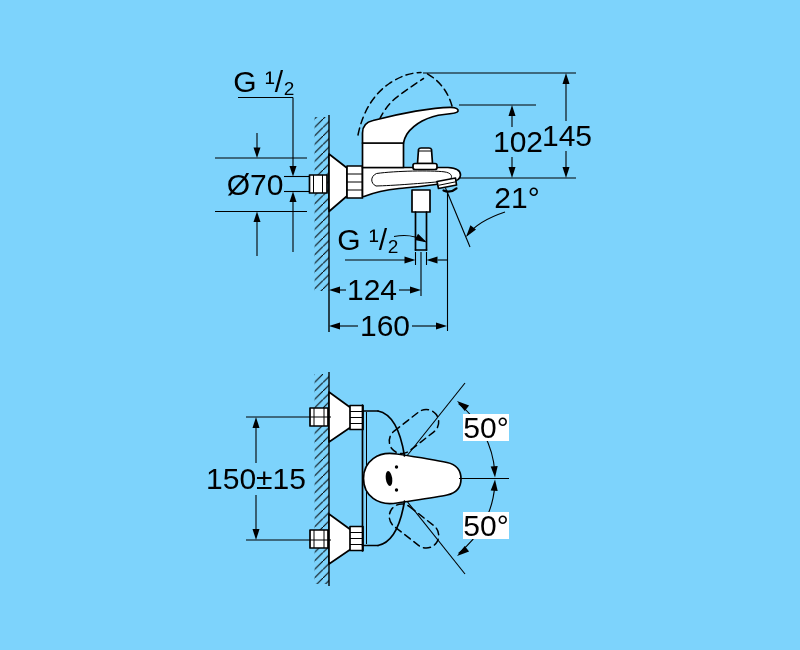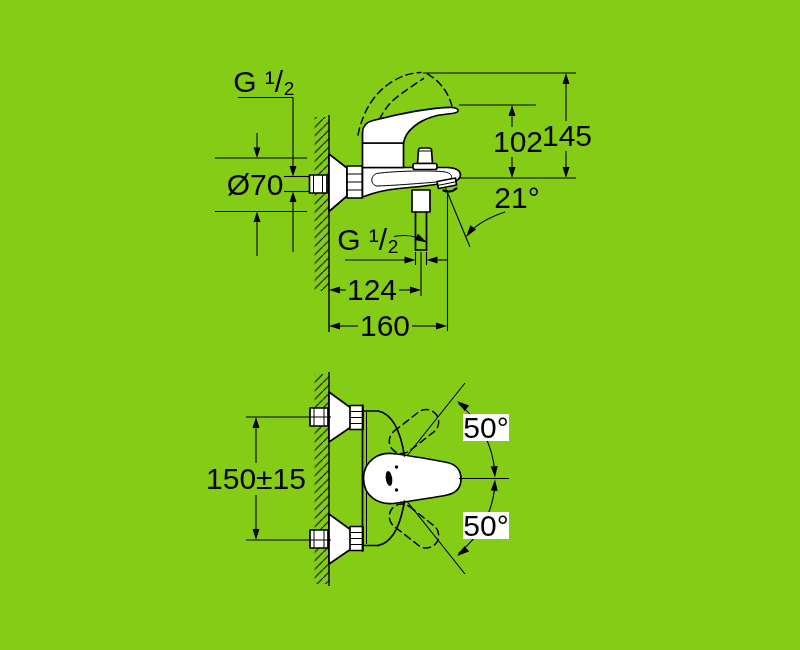--- a/index.html
+++ b/index.html
@@ -8,21 +8,21 @@
     background: #ffffff;
     width: 800px;
     height: 650px;
     overflow: hidden;
     font-family: "Liberation Sans", sans-serif;
   }
   .stage {
     position: relative;
     width: 800px;
     height: 650px;
-    background: #84cc16;
+    background: #7dd3fc;
   }
   svg { display: block; }
   .obj  { stroke: #000; fill: none; stroke-width: 1.7; stroke-linejoin: round; stroke-linecap: round; }
   .objf { stroke: #000; fill: #fff; stroke-width: 1.7; stroke-linejoin: round; }
   .thin { stroke: #000; fill: none; stroke-width: 1; }
   .dim  { stroke: #000; fill: none; stroke-width: 1.1; }
   .dash { stroke: #000; fill: none; stroke-width: 1.5; stroke-dasharray: 7 4.5; stroke-linecap: round; }
   .arrow { fill: #000; stroke: none; }
   .dimtext {
     fill: #000;

